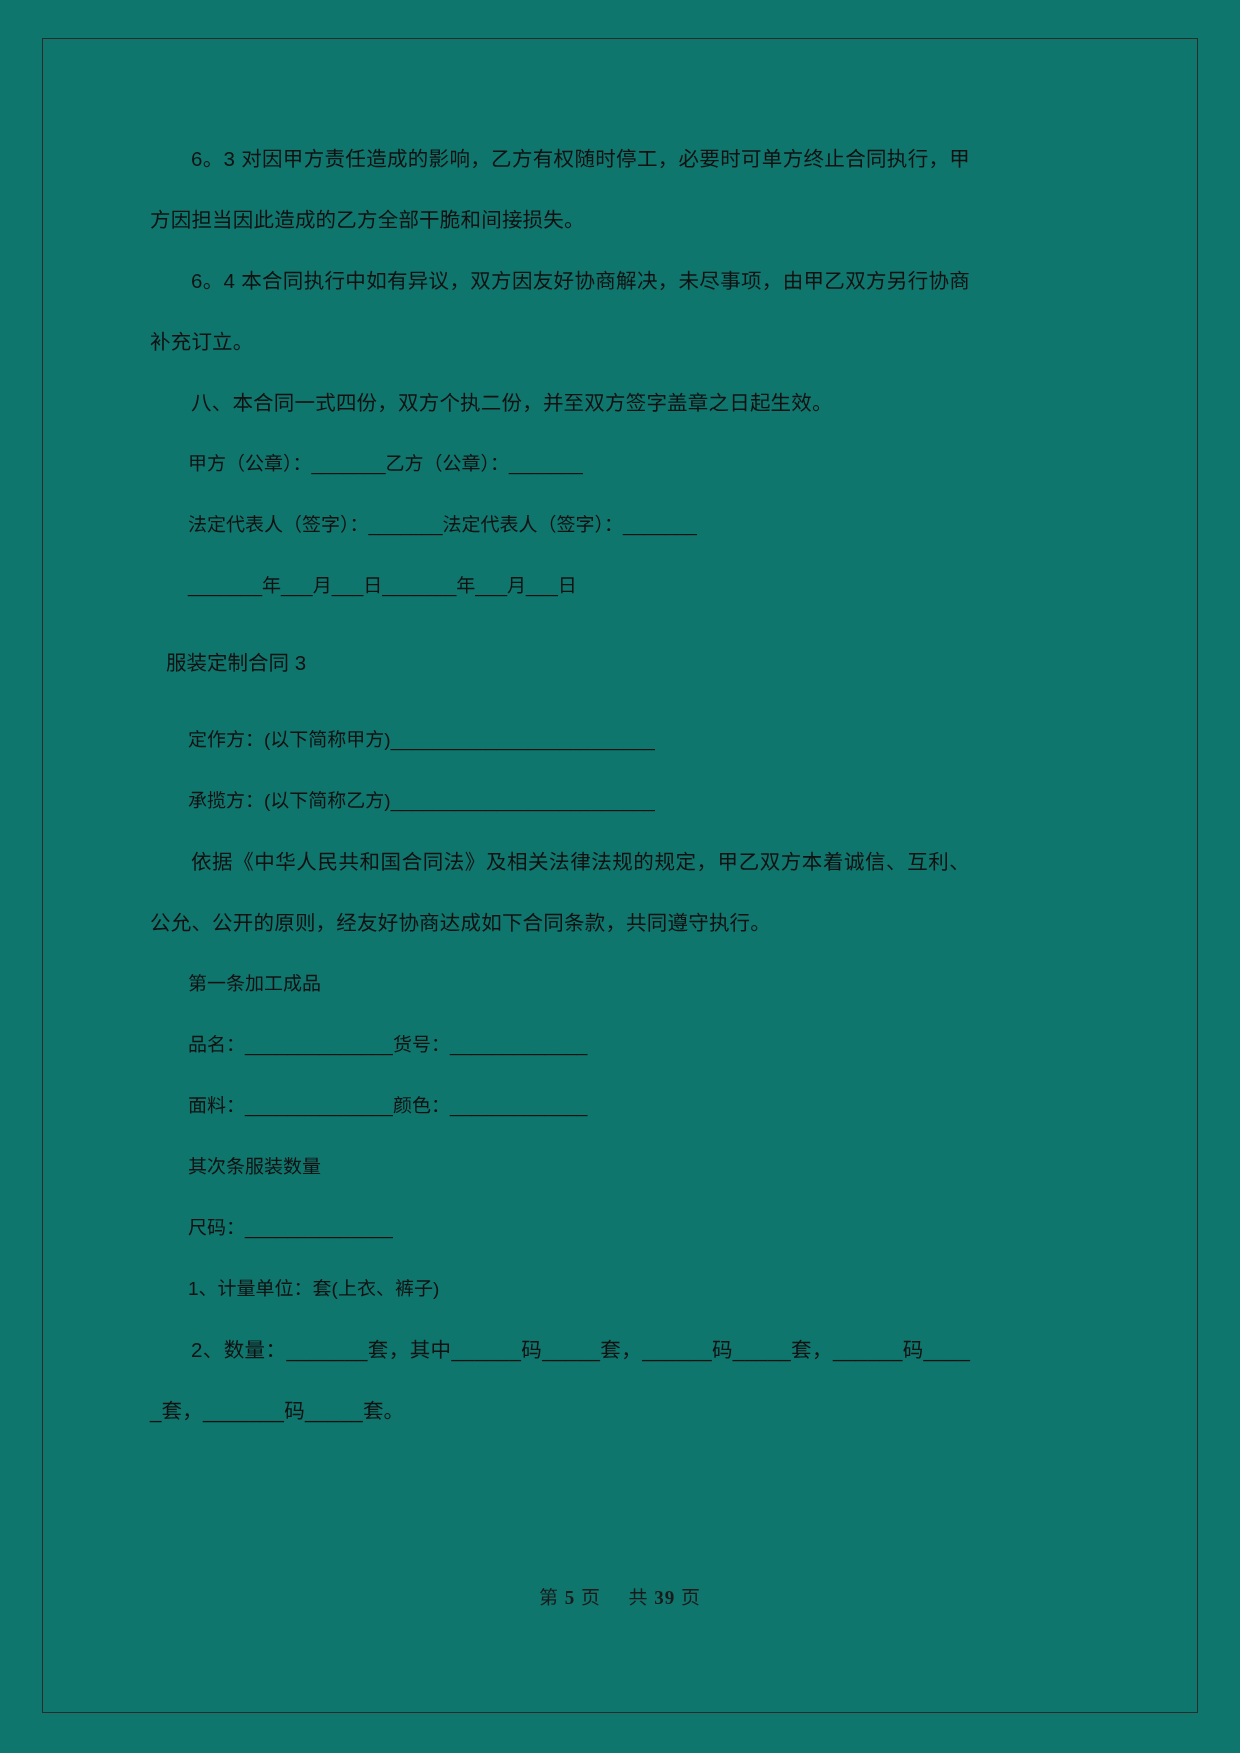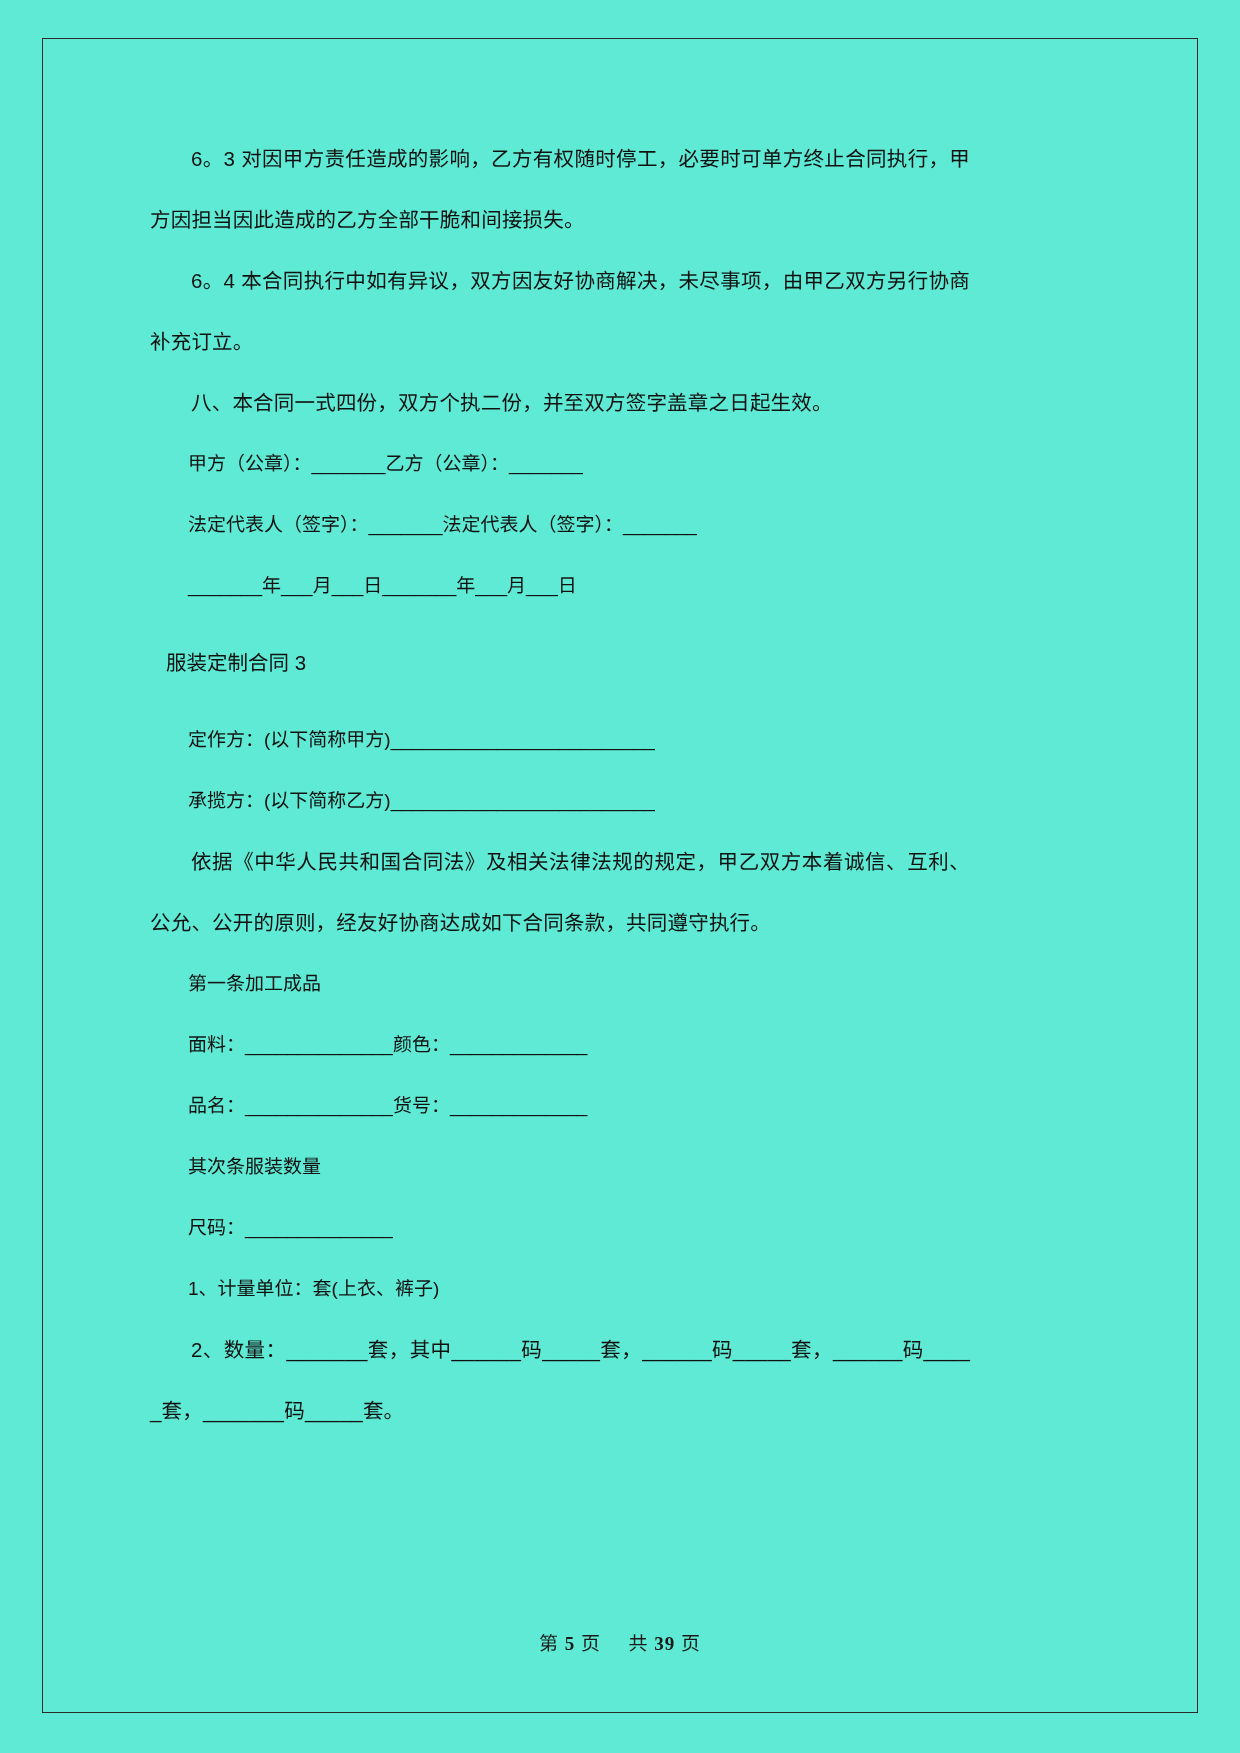--- a/index.html
+++ b/index.html
@@ -10,21 +10,21 @@
   }
   body {
     font-family: "Liberation Sans", "DejaVu Sans", sans-serif;
     color: #000000;
   }
   .page {
     position: relative;
     width: 1240px;
     height: 1753px;
     box-sizing: border-box;
-    background: #5eead4;
+    background: #0f766e;
     margin: 0 auto;
     overflow: hidden;
   }
   
   .page-frame {
     position: absolute;
     left: 42px;
     top: 38px;
     width: 1156px;
     height: 1675px;
@@ -68,21 +68,21 @@
     line-height: 61px;
     text-indent: 2em;
     text-align: left;
     white-space: pre-wrap;
     color: #111;
   }
   .footer {
     position: absolute;
     left: 0;
     right: 0;
-    top: 1628px;
+    top: 1582px;
     text-align: center;
     font-family: "Liberation Serif", "DejaVu Serif", serif;
     font-size: 19px;
     color: #1a1a1a;
     letter-spacing: 1px;
   }
   .footer b {
     font-weight: bold;
   }
   .footer .gap {
@@ -114,23 +114,23 @@
     <p class="flush">服装定制合同 3</p>
 
     <p class="formline">定作方：(以下简称甲方)_________________________</p>
 
     <p class="formline">承揽方：(以下简称乙方)_________________________</p>
 
     <p class="para indent">依据《中华人民共和国合同法》及相关法律法规的规定，甲乙双方本着诚信、互利、公允、公开的原则，经友好协商达成如下合同条款，共同遵守执行。</p>
 
     <p class="formline">第一条加工成品</p>
 
+    <p class="formline">品名：______________货号：_____________</p>
+
     <p class="formline">面料：______________颜色：_____________</p>
-
-    <p class="formline">品名：______________货号：_____________</p>
 
     <p class="formline">其次条服装数量</p>
 
     <p class="formline">尺码：______________</p>
 
     <p class="formline">1、计量单位：套(上衣、裤子)</p>
 
     <p class="para indent">2、数量：_______套，其中______码_____套，______码_____套，______码_____套，_______码_____套。</p>
 
 

